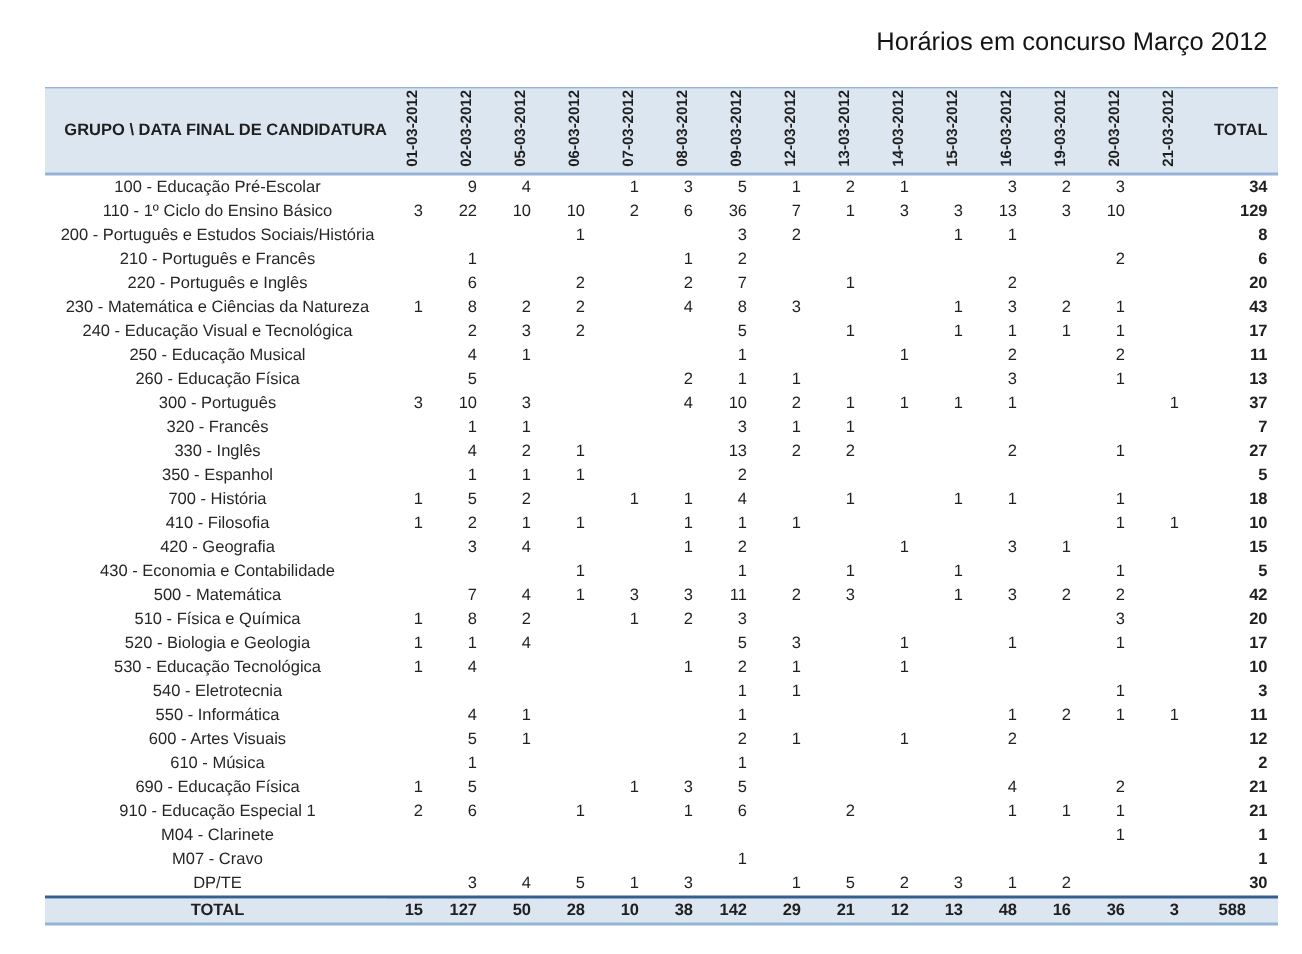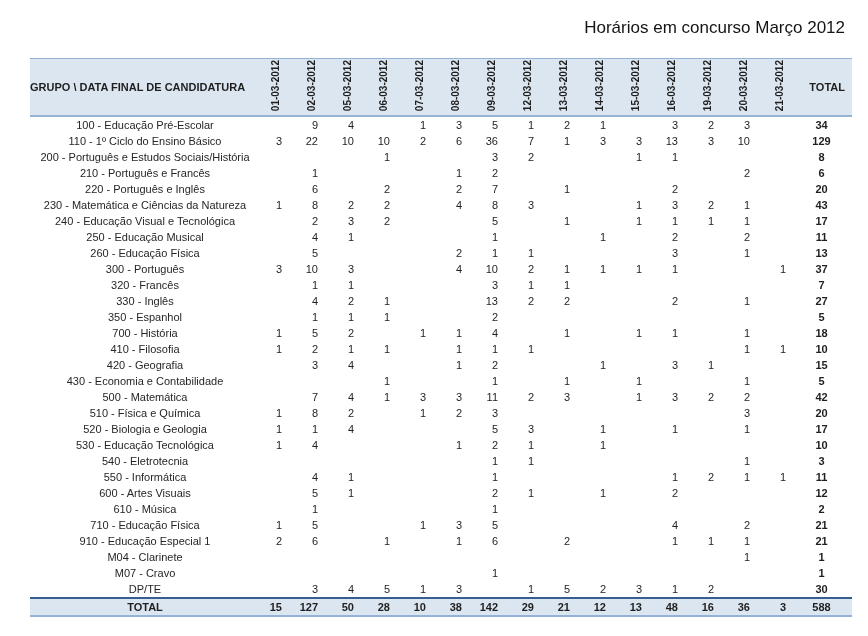--- a/index.html
+++ b/index.html
@@ -17,35 +17,35 @@
     border-collapse:collapse;table-layout:fixed;width:815px;
     font-size:11px;color:#1f1f1f;
   }
   thead th{
     background:#dce6f1;
     border-top:1px solid #95b3d7;
     border-bottom:2px solid #95b3d7;
     height:56px;vertical-align:middle;padding:0;
     font-weight:bold;
   }
-  th.corner{width:228px;text-align:left;font-size:11px;color:#1f1f1f;margin-left:44px;}
+  th.corner{width:228px;text-align:right;font-size:11px;color:#1f1f1f;margin-left:44px;}
   th.datecol{width:36px;text-align:center;}
   th.totcol{width:47px;text-align:right;padding-right:7px;font-size:11px;}
   .vtext{
     display:inline-block;
     writing-mode:vertical-rl;
     transform:rotate(180deg);
     white-space:nowrap;
     font-size:10px;font-weight:bold;color:#1f1f1f;
     line-height:1;
   }
   tbody td{height:16px;padding:0;vertical-align:middle;}
   td.lbl{text-align:center;padding-left:2px;color:#262626;overflow:hidden;white-space:nowrap;}
   td.num{text-align:right;padding-right:12px;font-variant-numeric:tabular-nums;}
-  td.tot{text-align:center;padding-right:7px;font-weight:bold;}
+  td.tot{text-align:right;padding-right:7px;font-weight:bold;}
   tfoot td{
     background:#dce6f1;height:16px;padding:0;
     border-top:2px solid #365f91;
     border-bottom:2.5px solid #95b3d7;
     font-weight:bold;vertical-align:middle;
   }
   tfoot td.lbl{padding-left:2px;color:#1f1f1f;}
   tfoot td.num{text-align:right;padding-right:12px;}
   tfoot td.tot{text-align:center;padding-right:7px;}
 </style>
@@ -547,21 +547,21 @@
           <td class="num"></td>
           <td class="num"></td>
           <td class="num"></td>
           <td class="num"></td>
           <td class="num"></td>
           <td class="num"></td>
           <td class="num"></td>
           <td class="tot">2</td>
         </tr>
         <tr>
-          <td class="lbl">710 - Educação Física</td>
+          <td class="lbl">690 - Educação Física</td>
           <td class="num">1</td>
           <td class="num">5</td>
           <td class="num"></td>
           <td class="num"></td>
           <td class="num">1</td>
           <td class="num">3</td>
           <td class="num">5</td>
           <td class="num"></td>
           <td class="num"></td>
           <td class="num"></td>

